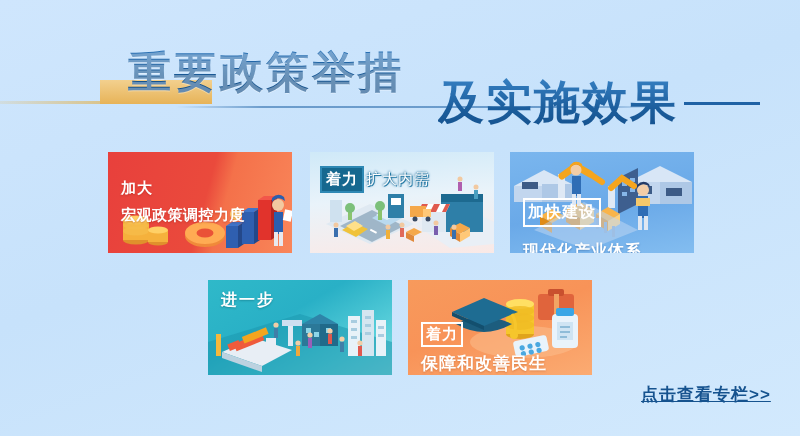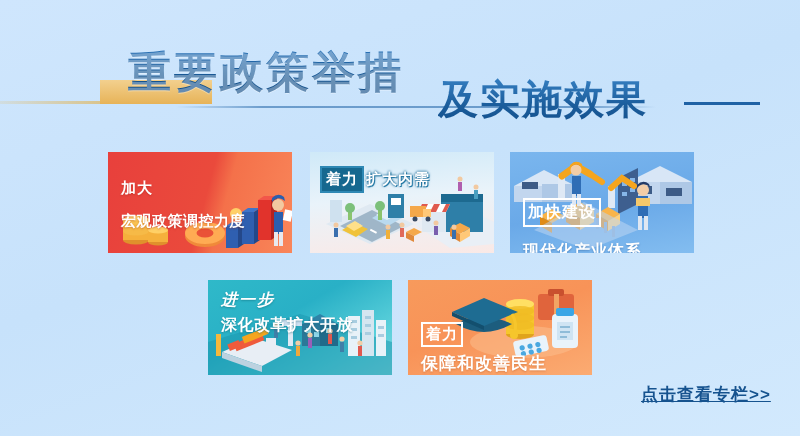--- a/index.html
+++ b/index.html
@@ -21,66 +21,66 @@
   .title-main{position:absolute;left:128px;top:6px;
     font-family:"Liberation Serif","DejaVu Serif",serif;
     font-size:43px;font-weight:bold;letter-spacing:3px;
     color:#1d5fa8;
     background:linear-gradient(180deg,#2f79bf 0%,#16548f 60%,#0f4a84 100%);
     -webkit-background-clip:text;background-clip:text;color:transparent;
     text-shadow:0 1px 0 rgba(255,255,255,.35);
     white-space:nowrap;}
   .title-sub{position:absolute;left:438px;top:34px;
     font-family:"Liberation Serif","DejaVu Serif",serif;
-    font-size:40px;font-weight:bold;letter-spacing:2px;
+    font-size:46px;font-weight:bold;letter-spacing:2px;
     background:linear-gradient(180deg,#3b86c9 0%,#1b5d9c 60%,#134f8b 100%);
     -webkit-background-clip:text;background-clip:text;color:transparent;
     white-space:nowrap;}
   .blue-rule{position:absolute;left:684px;top:64px;width:76px;height:3px;background:#1f62a5;}
   .title-underline{position:absolute;left:176px;top:68px;width:480px;height:2px;
     background:linear-gradient(90deg,rgba(31,98,165,.0),rgba(31,98,165,.55) 18%,rgba(31,98,165,.55) 85%,rgba(31,98,165,0));}
 
   
   .card{position:absolute;overflow:hidden;}
   .card .art{position:absolute;inset:0;}
   .card .ctext{position:absolute;z-index:6;}
   .l1,.l2{display:block;white-space:nowrap;font-weight:bold;}
 
   
   #card1{left:108px;top:152px;width:184px;height:101px;
     background:linear-gradient(105deg,#e8403c 0%,#ea4a3c 52%,#f4714a 62%,#f9865a 100%);}
   #card1 .ctext{left:13px;top:11px;color:#fff;text-shadow:0 1px 2px rgba(140,20,10,.35);}
   #card1 .l1{font-size:15px;letter-spacing:1px;margin-top:16px;}
-  #card1 .l2{font-size:15px;letter-spacing:.5px;margin-top:14px;}
+  #card1 .l2{font-size:15px;letter-spacing:.5px;margin-top:8px;}
 
   
   #card2{left:310px;top:152px;width:184px;height:101px;
     background:linear-gradient(175deg,#cfe9f8 0%,#e9f3fa 45%,#fae9e6 100%);}
   #card2 .ctext{left:10px;top:14px;}
   #card2 .boxed{display:inline-block;background:#16688f;color:#fff;
     font-size:15px;font-weight:bold;padding:2px 4px;letter-spacing:1px;
     border:2px solid #2e88b4;vertical-align:middle;}
-  #card2 .rest{display:inline-block;font-size:15px;font-weight:bold;color:#fff;
+  #card2 .rest{display:inline-block;font-size:15px;font-weight:normal;color:#fff;
     letter-spacing:1px;vertical-align:middle;margin-left:2px;
     text-shadow:0 0 2px #1f6f9c,0 0 3px #1f6f9c,1px 1px 0 #2b82ad;}
 
   
   #card3{left:510px;top:152px;width:184px;height:101px;
     background:linear-gradient(170deg,#7ab6ee 0%,#6aa9e8 55%,#83bdf0 100%);}
   #card3 .ctext{left:13px;top:46px;}
   #card3 .l1{display:inline-block;font-size:16px;color:#fff;letter-spacing:1px;
     border:2px solid #ffffff;padding:2px 3px;}
   #card3 .l2{font-size:16px;color:#fff;letter-spacing:1px;margin-top:14px;
     text-shadow:0 1px 2px rgba(25,70,130,.4);}
 
   
   #card4{left:208px;top:280px;width:184px;height:95px;
     background:linear-gradient(150deg,#2fb9c9 0%,#29b0c6 40%,#59cfda 75%,#86dbe2 100%);}
   #card4 .ctext{left:13px;top:10px;color:#fff;text-shadow:0 1px 2px rgba(10,90,105,.45);}
-  #card4 .l1{font-size:16px;letter-spacing:2px;font-style:italic;}
+  #card4 .l1{font-size:16px;letter-spacing:2px;}
   #card4 .l2{font-size:16px;letter-spacing:.5px;margin-top:4px;}
 
   
   #card5{left:408px;top:280px;width:184px;height:95px;
     background:linear-gradient(160deg,#f79a5c 0%,#f89358 45%,#fbab72 100%);}
   #card5 .ctext{left:13px;top:42px;}
   #card5 .l1{display:inline-block;font-size:15px;color:#fff;letter-spacing:1px;
     border:2px solid #ffffff;padding:1px 3px;}
   #card5 .l2{font-size:17px;color:#fff;letter-spacing:1px;margin-top:5px;
     text-shadow:0 1px 2px rgba(160,70,20,.35);}
@@ -344,21 +344,20 @@
             <circle cx="134" cy="59" r="2.6" fill="#f3cda6"></circle>
           <rect x="150" y="66" width="4" height="10" fill="#e0584e"></rect>
             <circle cx="152" cy="63" r="2.6" fill="#f3cda6"></circle>
           <rect x="88" y="66" width="4" height="10" fill="#f0a83c"></rect>
             <circle cx="90" cy="63" r="2.6" fill="#f3cda6"></circle>
         </g>
       </svg>
     </div>
     <div class="ctext">
       <span class="l1">进一步</span>
-      <span class="l2">深化改革扩大开放</span>
     </div>
   </div>
 
   <div class="card" id="card5">
     <div class="art">
       <svg width="184" height="95" viewBox="0 0 184 95">
         <ellipse cx="116" cy="62" rx="54" ry="16" fill="#fcbe8d" opacity=".55"></ellipse>
         <g>
           <rect x="130" y="14" width="36" height="26" rx="3" fill="#e0643c"></rect>
           <rect x="140" y="9" width="16" height="7" rx="2" fill="#c9502e"></rect>

